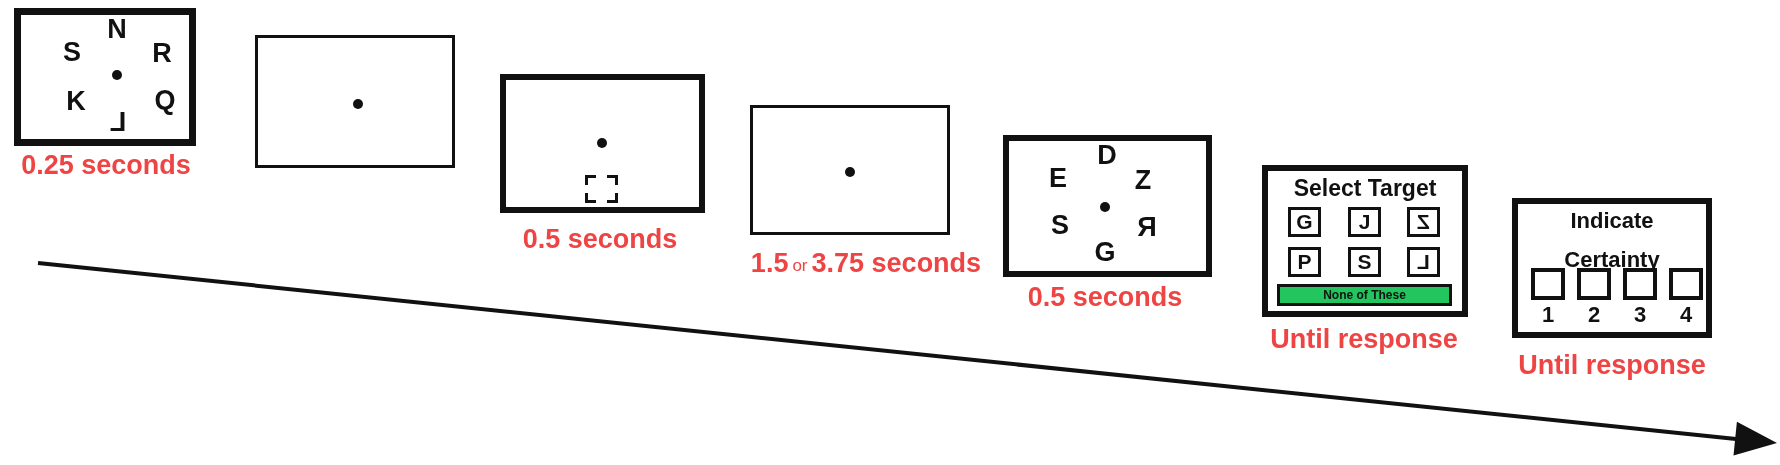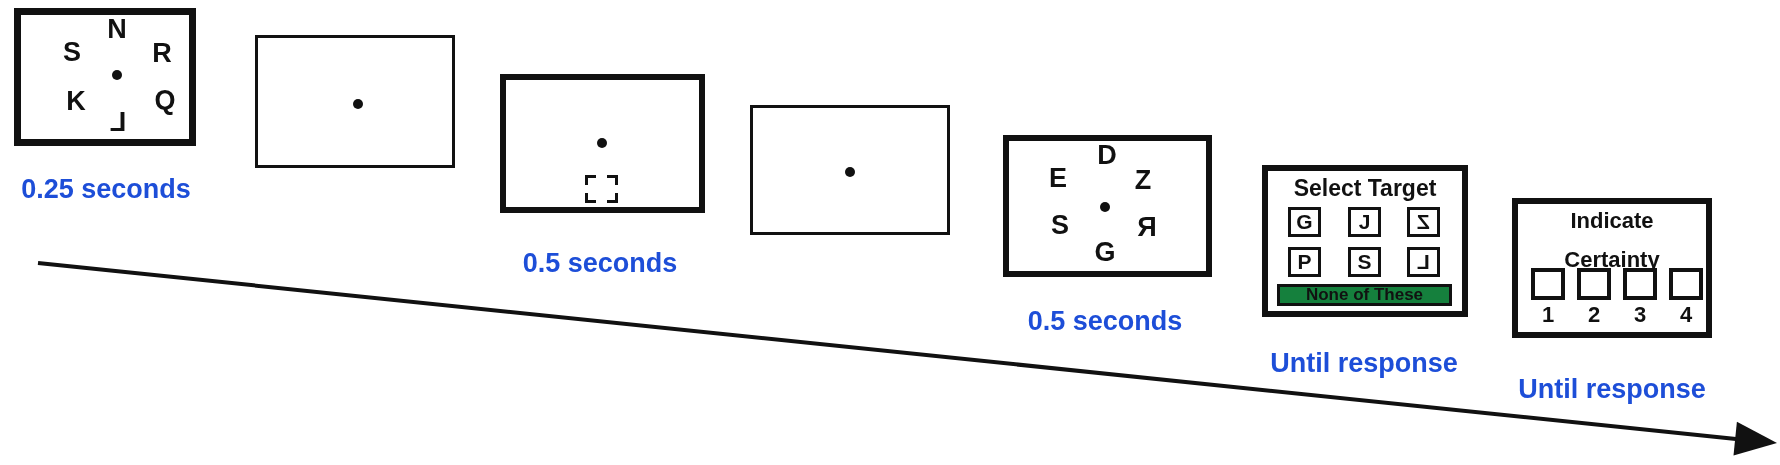--- a/index.html
+++ b/index.html
@@ -35,23 +35,22 @@
     line-height: 1;
     color: #111111;
   }
   .ltr.mirror { transform: translate(-50%, -50%) scaleX(-1); }
   
   .dur {
     position: absolute;
     text-align: center;
     font-size: 27px;
     font-weight: bold;
-    color: #1d4ed8;
+    color: #ef4444;
     white-space: nowrap;
-    margin-top: 24px;
   }
   .dur .or { font-size: 17px; font-weight: normal; padding: 0 4px; vertical-align: 1px; }
   
   .cue { position: absolute; }
   .cue i {
     position: absolute;
     width: 11px; height: 10px;
     border: 0 solid #111111;
   }
   .cue .tl { left: 0;  top: 0;    border-top-width: 3px;    border-left-width: 3px; }
@@ -66,23 +65,23 @@
     border: 3px solid #111111;
     display: flex; align-items: center; justify-content: center;
     font-size: 21px; font-weight: bold;
     background: #ffffff;
   }
   .opt .mirror { display: inline-block; transform: scaleX(-1); }
   .none-btn {
     position: absolute;
     border: 3px solid #111111;
     text-align: center;
-    font-size: 17px; font-weight: bold;
+    font-size: 12px; font-weight: bold;
     line-height: 16px;
-    background: #15803d;
+    background: #22c55e;
   }
   
   .ic-title { margin-top: 4px; text-align: center; font-size: 22px; font-weight: bold; line-height: 26px; }
   .cert-box {
     position: absolute;
     width: 34px; height: 32px;
     border: 4px solid #111111;
     background: #ffffff;
   }
   .cert-num {
@@ -125,20 +124,23 @@
         <i class="tr"></i>
         <i class="bl"></i>
         <i class="br"></i>
     </span>
   </div>
   <div class="dur" style="left:490px; top:224px; width:220px;">0.5 seconds</div>
 
   <div class="panel" style="left:750px; top:105px; width:200px; height:130px; border-width:3px;">
     <span class="dot" style="left:97px; top:64px"></span>
   </div>
+  <div class="dur" style="left:721px; top:248px; width:290px;">
+    <span>1.5</span><span class="or">or</span><span>3.75 seconds</span>
+  </div>
 
   <div class="panel" style="left:1003px; top:135px; width:209px; height:142px; border-width:6px;">
     <span class="ltr" style="left:98px; top:14px">D</span>
     <span class="ltr" style="left:49px; top:37px">E</span>
     <span class="ltr" style="left:134px; top:39px">Z</span>
     <span class="ltr" style="left:51px; top:84px">S</span>
     <span class="ltr mirror" style="left:138px; top:86px">R</span>
     <span class="ltr" style="left:96px; top:111px">G</span>
     <span class="dot" style="left:96px; top:66px"></span>
   </div>

